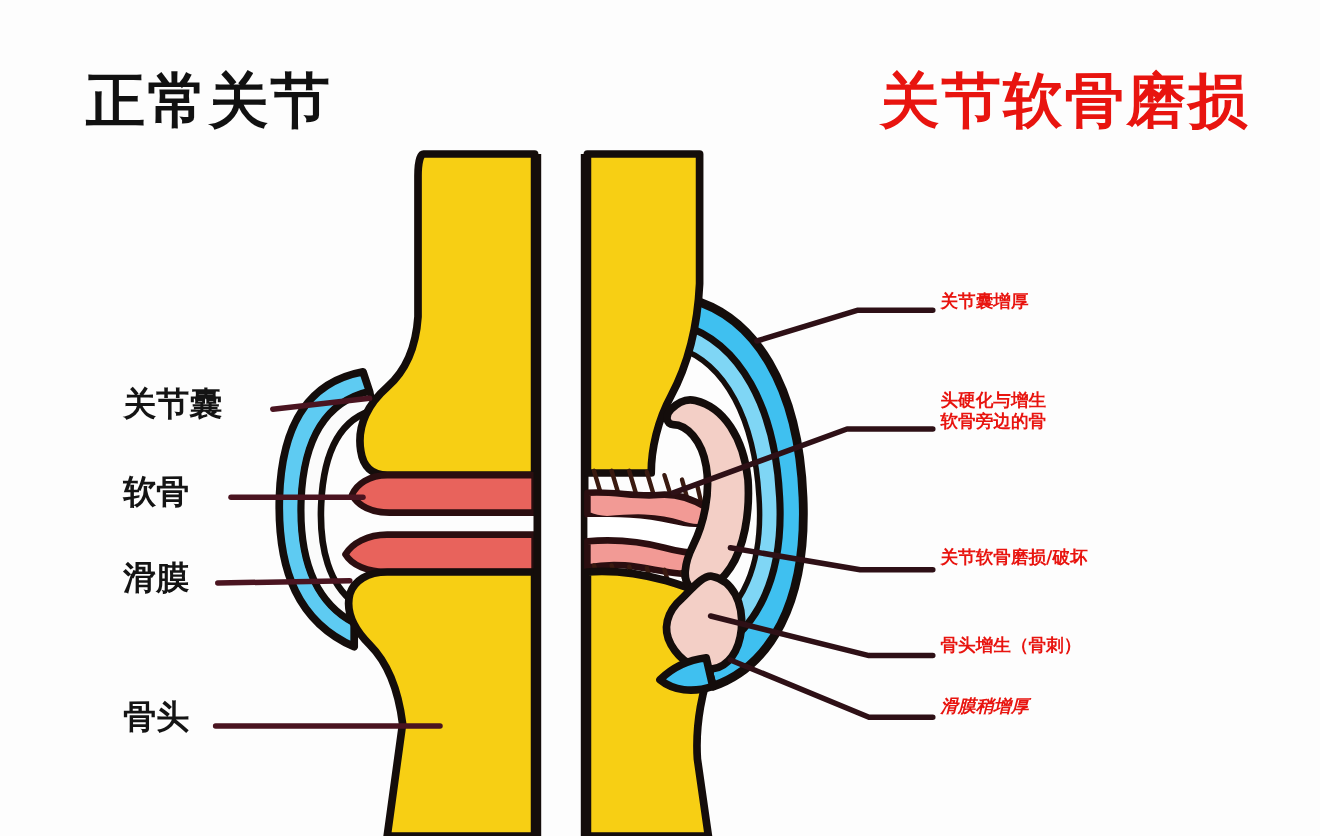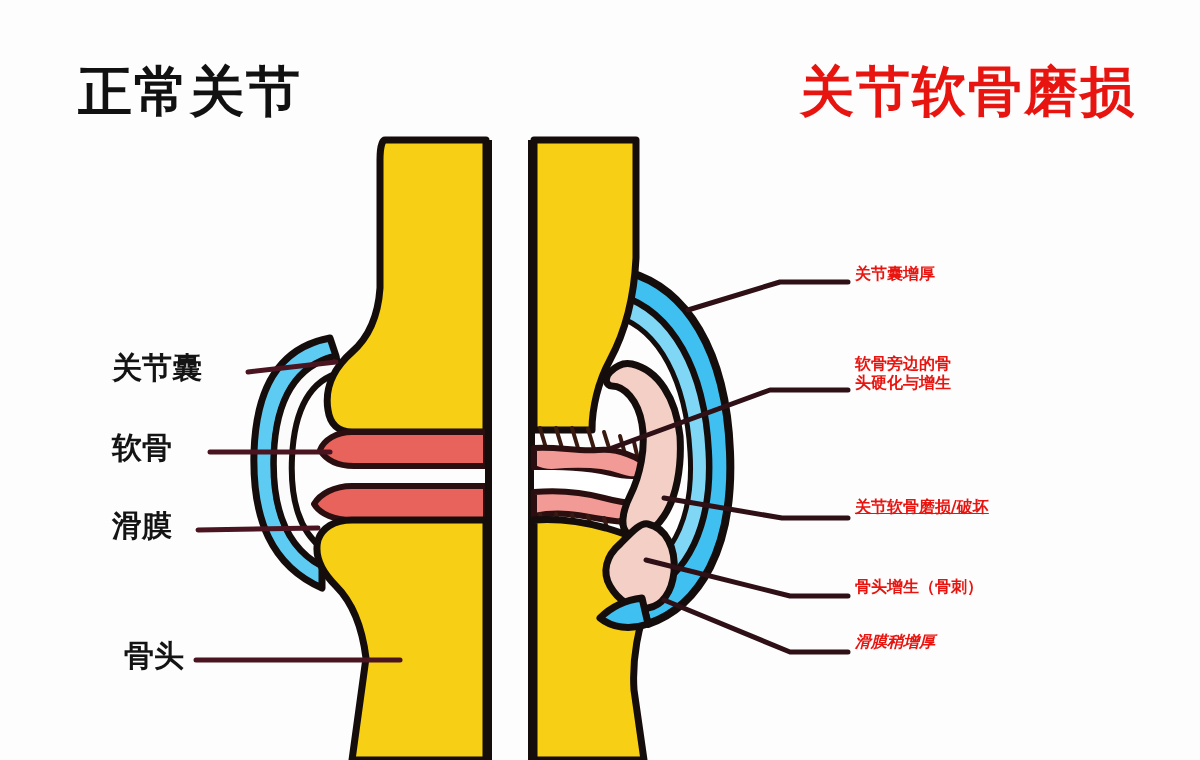--- a/index.html
+++ b/index.html
@@ -30,25 +30,25 @@
     font-weight:bold;
     font-family:"DejaVu Sans","Liberation Sans",sans-serif;
     line-height:1.18;
   }
   .lbl-left{font-size:30px;color:#141414;text-align:right;}
   .lbl-right{font-size:16px;color:#e8140f;text-align:left;}
 
   #lbl-capsule{left:112px;top:350px;}
   #lbl-cartilage{left:112px;top:430px;}
   #lbl-synovium{left:112px;top:508px;}
-  #lbl-bone{left:124px;top:638px;}
+  #lbl-bone{left:112px;top:638px;font-family:Liberation Mono, monospace;}
 
   #lbl-capsule-thick{left:855px;top:265px;}
   #lbl-sclerosis{left:855px;top:355px;}
-  #lbl-wear{left:855px;top:498px;text-decoration:underline;}
+  #lbl-wear{left:855px;top:498px;}
   #lbl-spur{left:855px;top:578px;}
   #lbl-syn-thick{left:855px;top:633px;font-style:italic;}
 </style>
 </head>
 <body>
 
 <div id="stage">
 
   <svg id="diagram" viewBox="0 0 1200 760">
     <defs>
@@ -180,22 +180,22 @@
 
   <div class="lbl lbl-left" id="lbl-cartilage">软骨</div>
 
   <div class="lbl lbl-left" id="lbl-synovium">滑膜</div>
 
   <div class="lbl lbl-left" id="lbl-bone">骨头</div>
 
   <div class="lbl lbl-right" id="lbl-capsule-thick">关节囊增厚</div>
 
   <div class="lbl lbl-right" id="lbl-sclerosis">
+    <div>头硬化与增生</div>
     <div>软骨旁边的骨</div>
-    <div>头硬化与增生</div>
   </div>
 
   <div class="lbl lbl-right" id="lbl-wear">关节软骨磨损/破坏</div>
 
   <div class="lbl lbl-right" id="lbl-spur">骨头增生（骨刺）</div>
 
   <div class="lbl lbl-right" id="lbl-syn-thick">滑膜稍增厚</div>
 
 </div>
 

